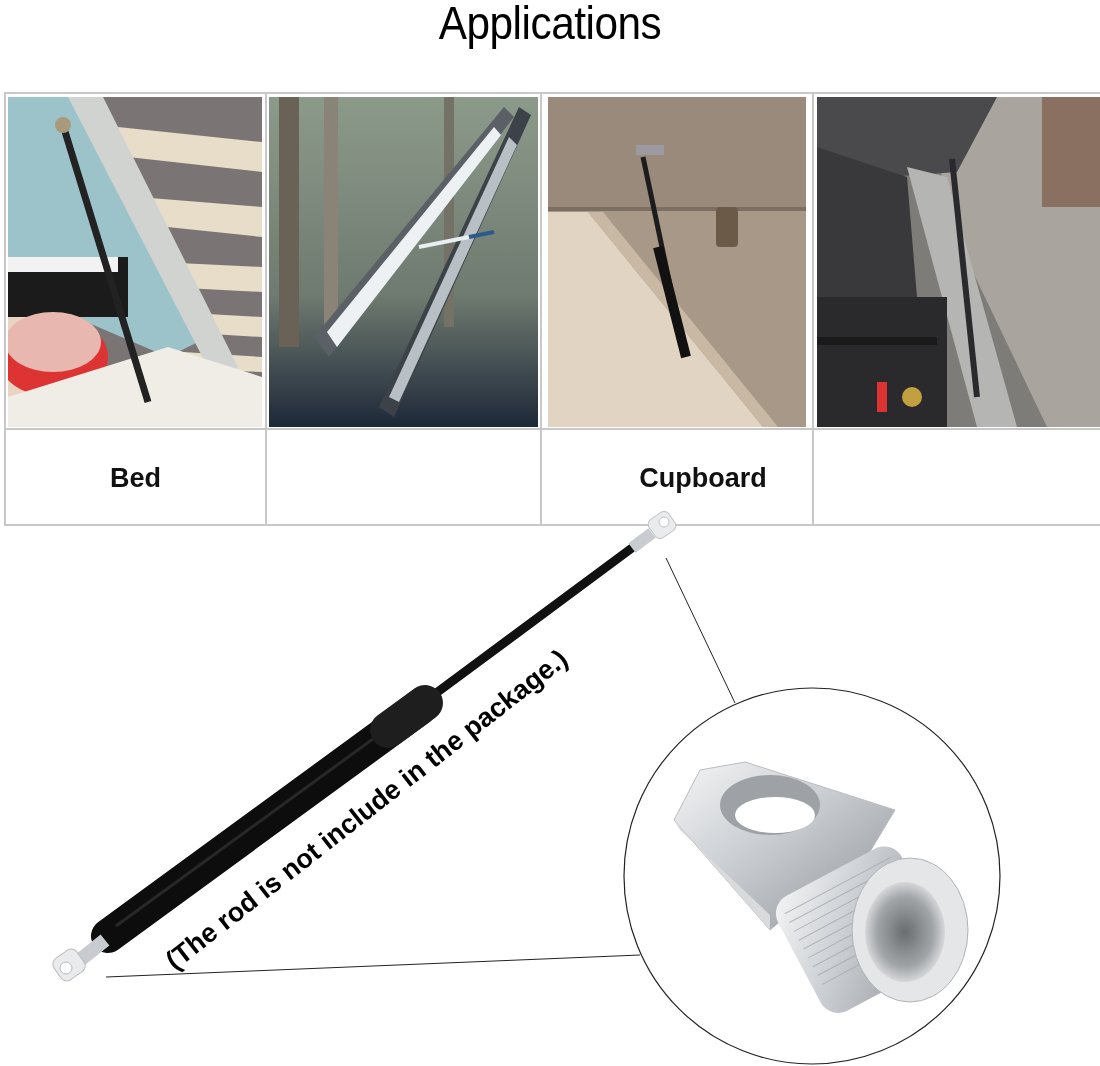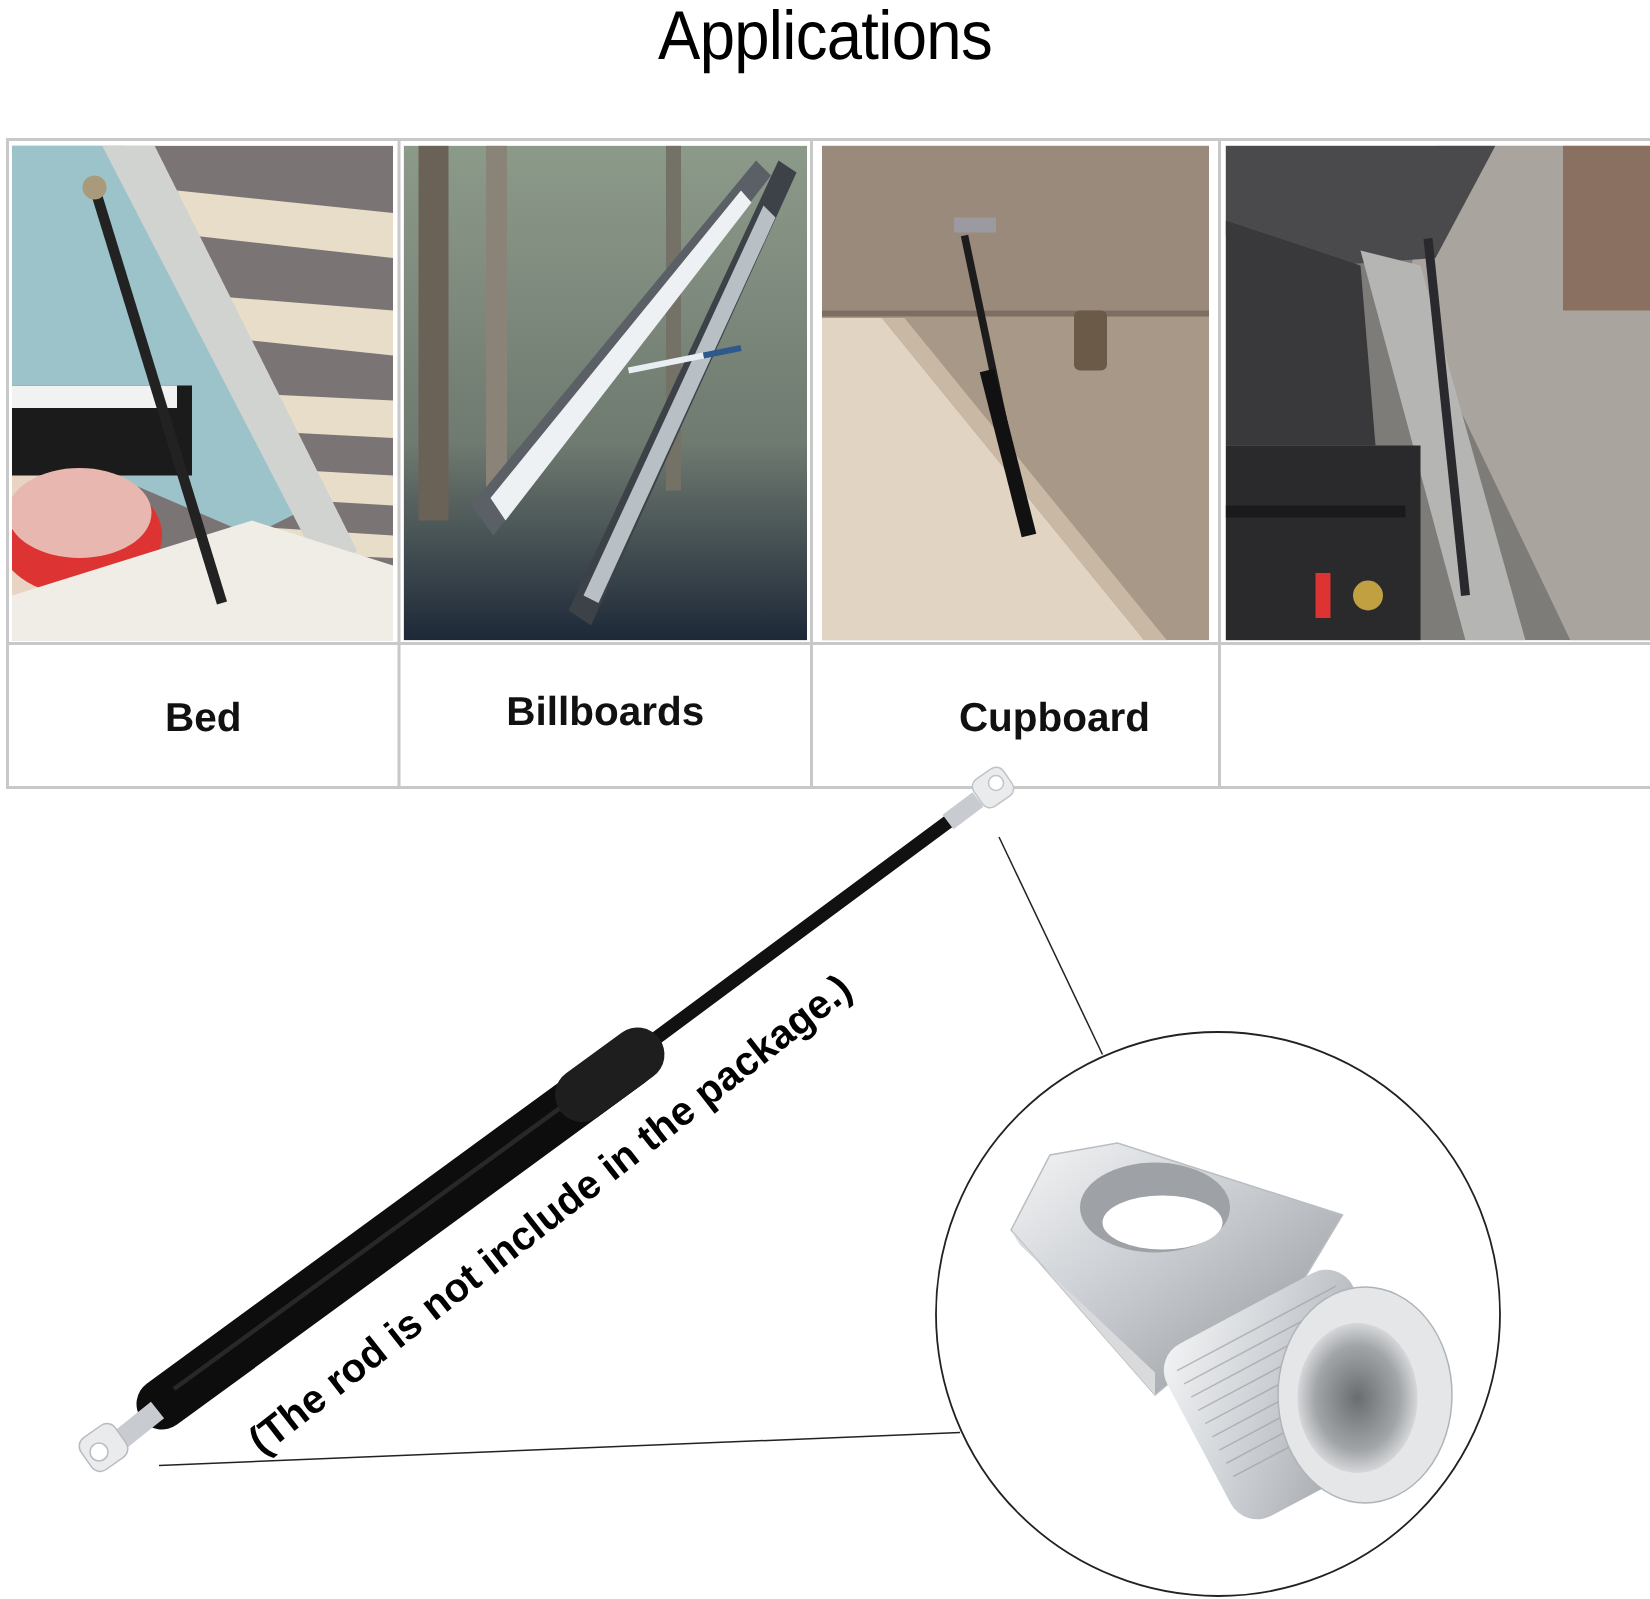--- a/index.html
+++ b/index.html
@@ -66,21 +66,20 @@
       <rect x="55" y="0" width="14" height="240" fill="#8a8478"></rect>
       <rect x="175" y="0" width="10" height="230" fill="#747267"></rect>
       <polygon points="45,240 235,10 245,20 60,260" fill="#5a6066"></polygon>
       <polygon points="58,235 225,30 232,38 68,250" fill="#eef1f3"></polygon>
       <polygon points="110,310 250,10 262,18 125,320" fill="#3c4248"></polygon>
       <polygon points="120,300 240,40 248,48 130,305" fill="#b8c0c5"></polygon>
       <line x1="150" y1="150" x2="200" y2="140" stroke="#e8eef2" stroke-width="4"></line>
       <line x1="200" y1="140" x2="225" y2="135" stroke="#2d5a8a" stroke-width="4"></line>
     </svg>
   </div>
-  <div class="label" style="left:263px;width:273px;padding-bottom:8px;box-sizing:border-box">Billboards</div>
 
   <div class="photo" style="left:544px;width:258px">
     <svg viewBox="0 0 258 330" preserveAspectRatio="none">
       <rect width="258" height="330" fill="#a89888"></rect>
       <rect x="0" y="0" width="258" height="110" fill="#9a8a7c"></rect>
       <rect x="0" y="110" width="258" height="4" fill="#7c6e62"></rect>
       <polygon points="0,115 40,115 215,330 0,330" fill="#e2d4c2"></polygon>
       <polygon points="40,115 55,115 230,330 215,330" fill="#c9b9a4"></polygon>
       <line x1="95" y1="60" x2="135" y2="250" stroke="#1c1c1c" stroke-width="5"></line>
       <line x1="110" y1="150" x2="138" y2="260" stroke="#111" stroke-width="10"></line>

